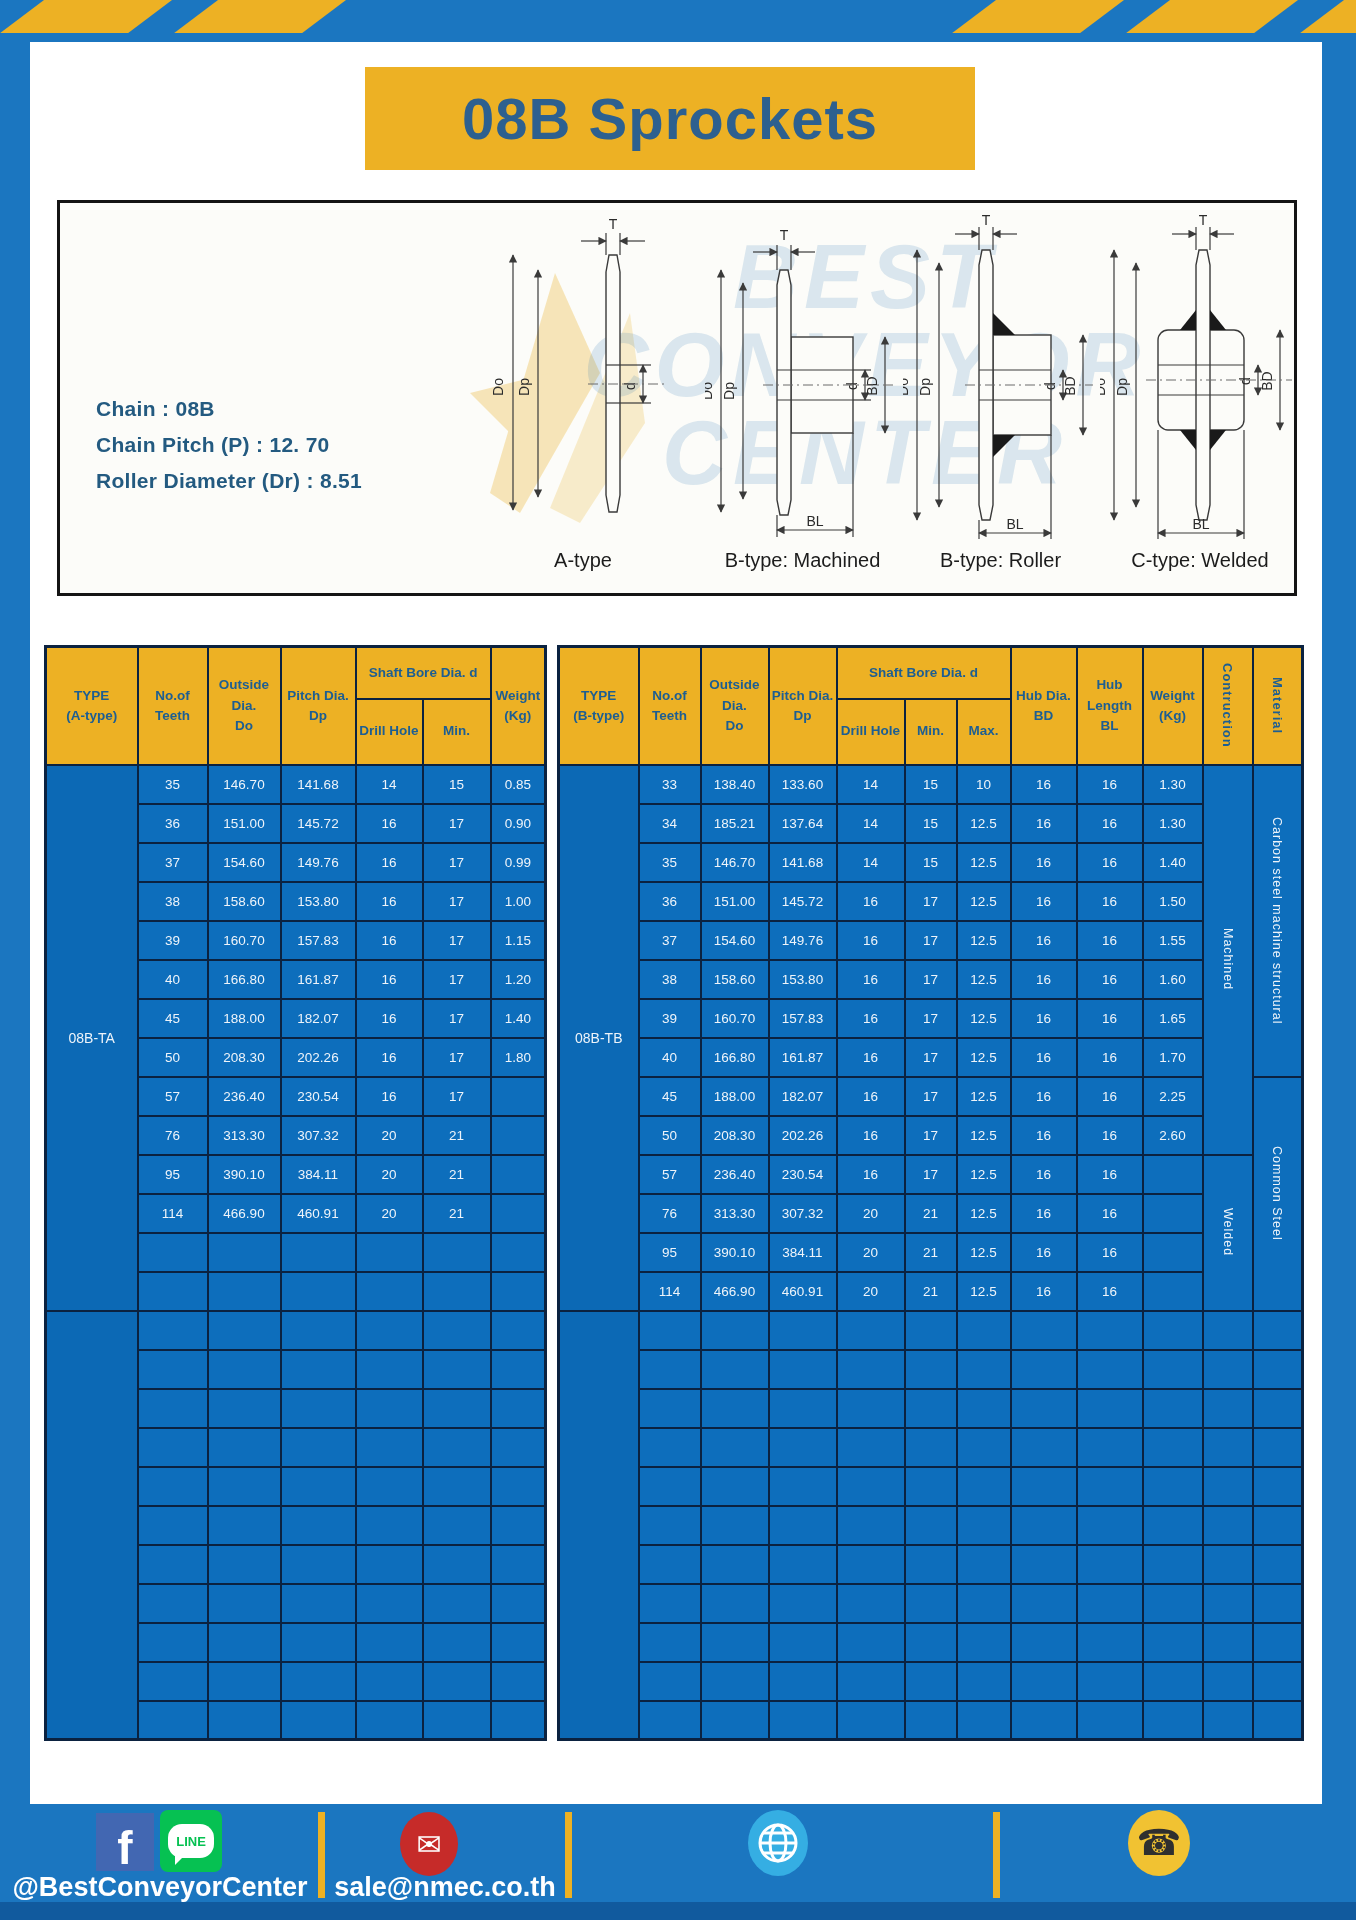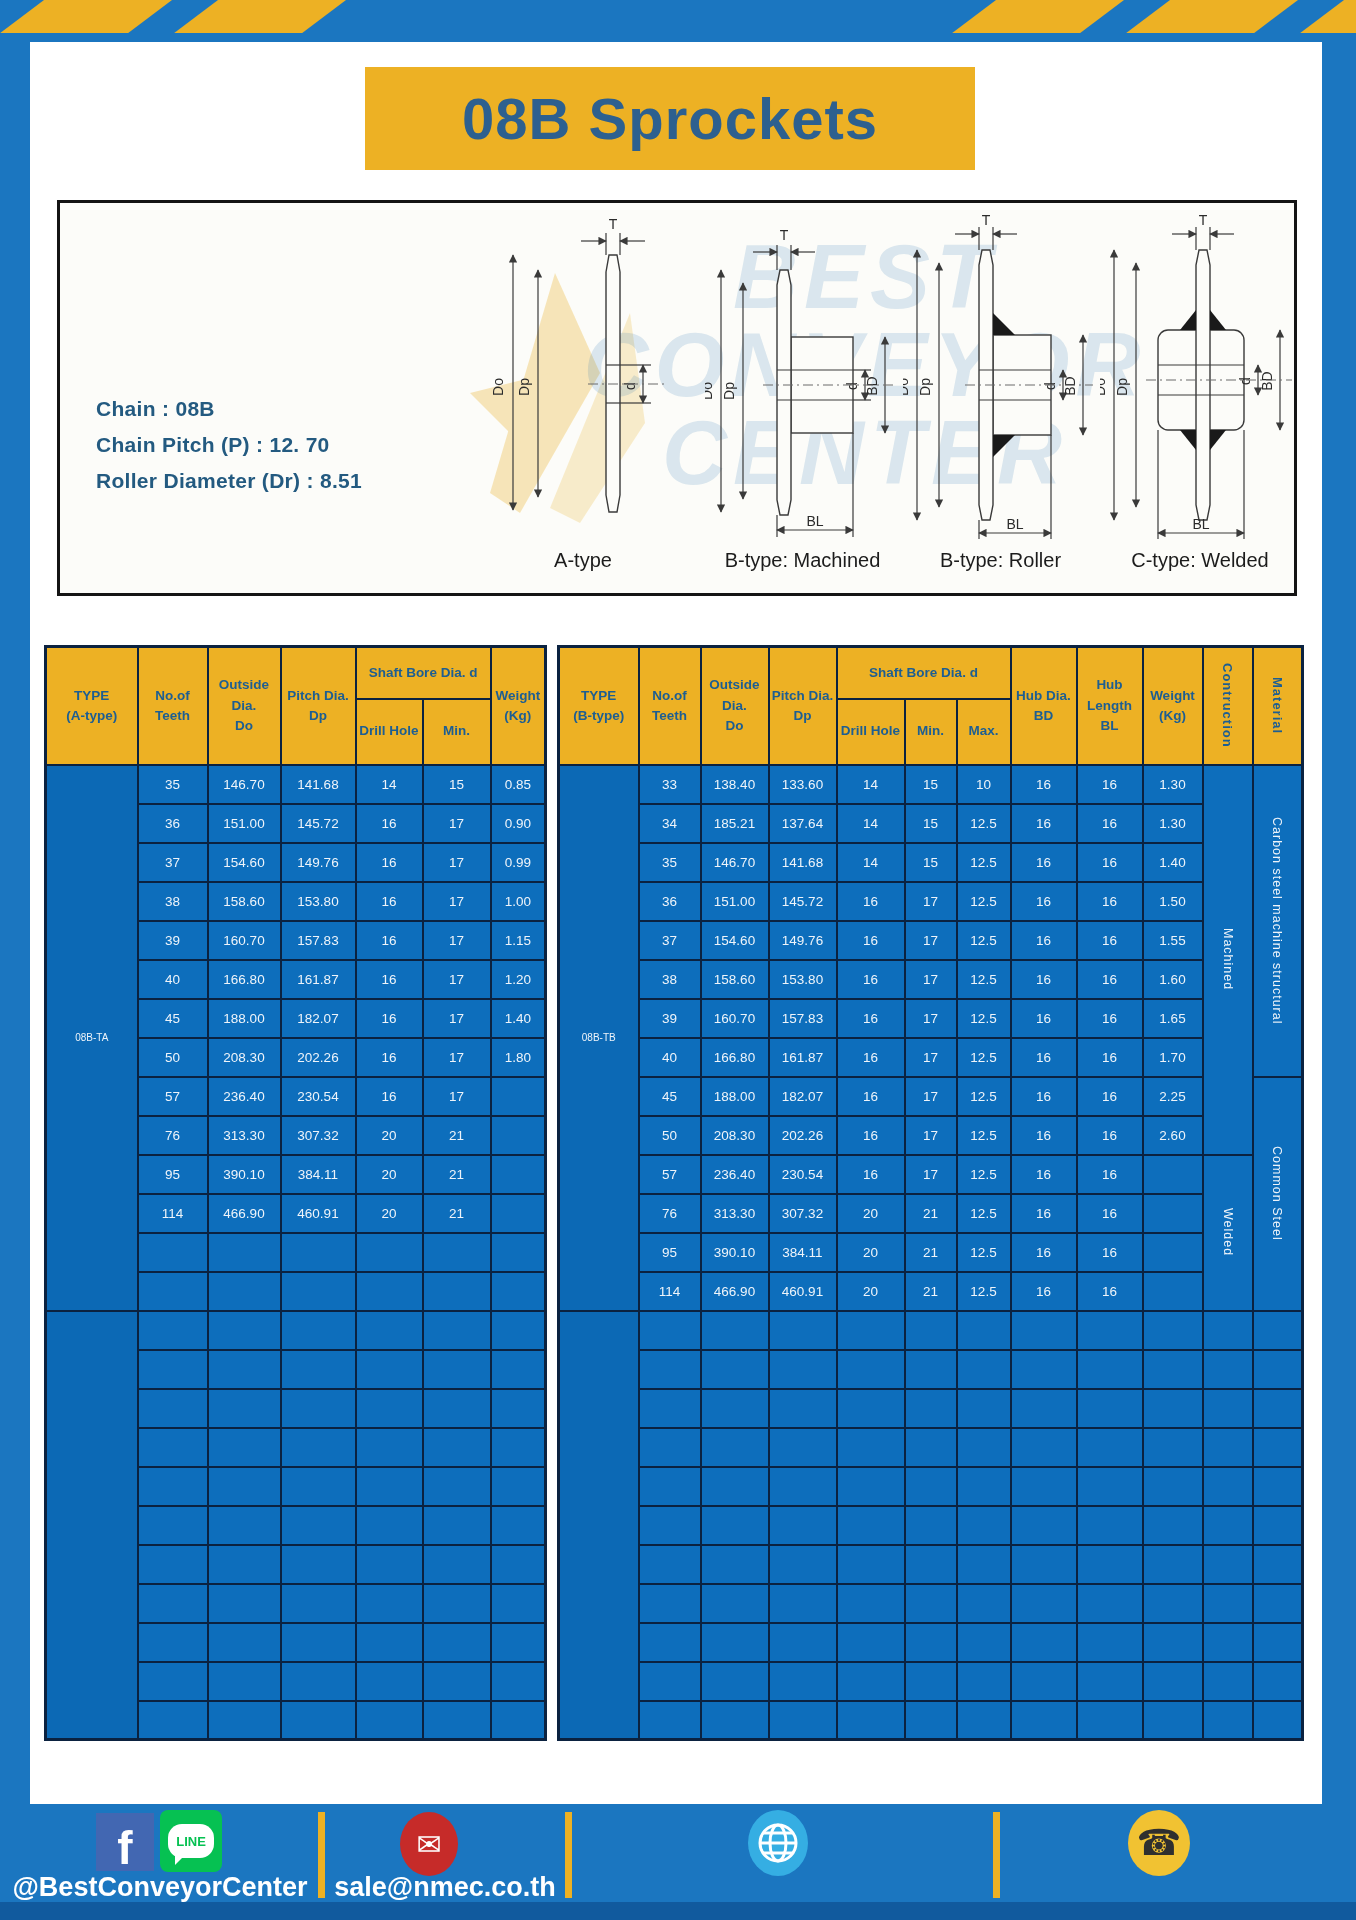--- a/index.html
+++ b/index.html
@@ -33,21 +33,21 @@
   .cline{stroke:#6a6a6a;stroke-width:1;stroke-dasharray:10 4 2 4;fill:none;}
   
   table.data-table{position:absolute;border-collapse:collapse;table-layout:fixed;
                    background:#0d6ebc;border:3px solid #0b2240;}
   .data-table th,.data-table td{border:2px solid #0b2240;padding:0;text-align:center;
                    vertical-align:middle;overflow:hidden;}
   .data-table th{background:#edb124;color:#1d5e92;font-size:13.5px;font-weight:bold;
                  white-space:pre-line;line-height:1.5;}
   .data-table td{color:#eef4fa;font-size:13.5px;}
   .data-table tbody tr{height:39px;}
-  td.type-cell{background:#0c69b5;font-size:10px;}
+  td.type-cell{background:#0c69b5;font-size:14px;}
   .vert div,th.vert-th div{writing-mode:vertical-rl;margin:0 auto;letter-spacing:1px;}
   th.vert-th div{font-size:13px;}
   td.vert{font-size:12.5px;}
   
   .footer{position:absolute;left:0;top:1804px;width:1356px;height:116px;background:#1b76c0;}
   .footer-strip{position:absolute;left:0;top:98px;width:100%;height:18px;background:#115a9e;}
   .divider{position:absolute;top:8px;width:7px;height:86px;background:#edb124;}
   .footer-text{position:absolute;top:68px;color:#ffffff;font-size:27px;font-weight:bold;text-align:center;}
   .fb-icon{position:absolute;left:96px;top:9px;width:58px;height:58px;background:#4267b2;
            display:flex;align-items:flex-end;justify-content:center;color:#fff;

